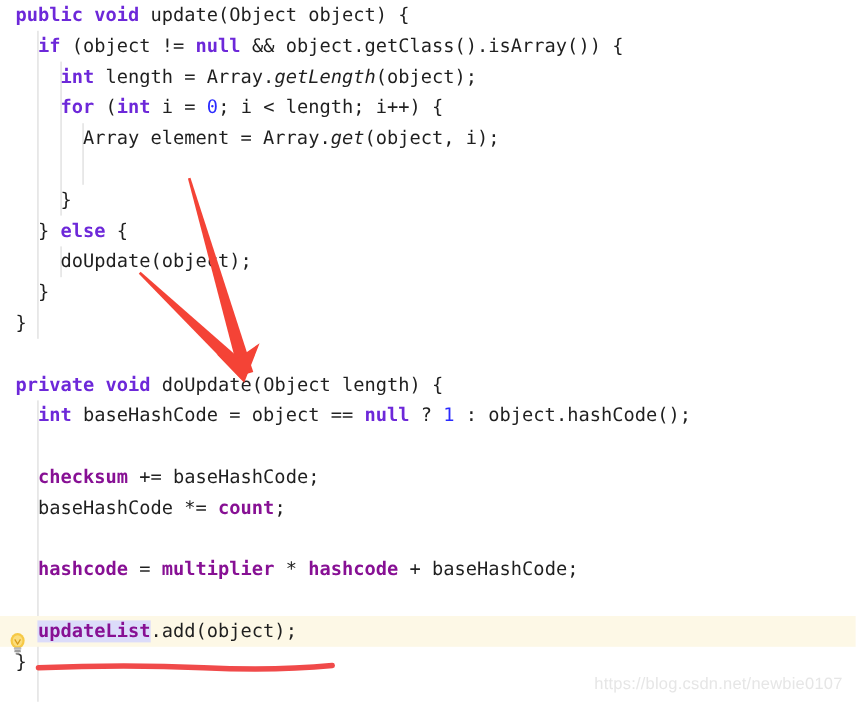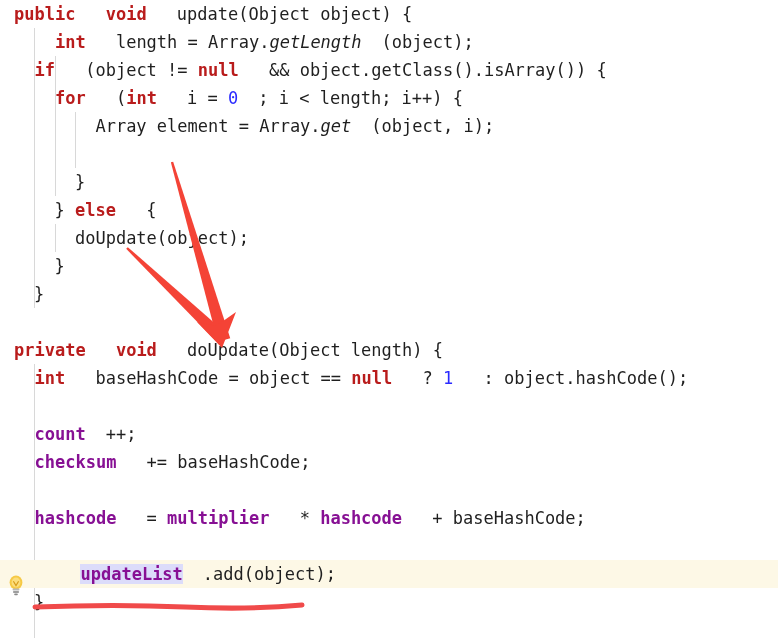--- a/index.html
+++ b/index.html
@@ -38,26 +38,26 @@
     color: #1f1f1f;
     padding-left: 14px;
     box-sizing: border-box;
   }
 
   .code-line.caret-line {
     background: #fdf8e6;
   }
 
   
-  .tok-kw   { color: #b91c1c; font-weight: bold; }
+  .tok-kw   { color: #6d28d9; font-weight: bold; }
   .tok-num  { color: #2a2aff; }
   .tok-fld  { color: #871094; font-weight: bold; }
   .tok-ital { font-style: italic; color: #1f1f1f; }
-  .tok-pln  { color: #1f1f1f; margin-left: 20px; }
-  .tok-hl   { background: #dcdcfa; margin-left: 46px; }
+  .tok-pln  { color: #1f1f1f; }
+  .tok-hl   { background: #dcdcfa; }
 
   
   #indent-guides {
     position: absolute;
     inset: 0;
     z-index: 1;
     pointer-events: none;
   }
   .indent-guide {
     position: absolute;
@@ -104,36 +104,36 @@
   <div id="indent-guides">
       <div class="indent-guide" style="left: 34.4px; top: 28px; height: 280px; background: rgb(216, 216, 216);"></div>
       <div class="indent-guide" style="left: 54.8px; top: 56px; height: 140px; background: rgb(216, 216, 216);"></div>
       <div class="indent-guide" style="left: 75.2px; top: 112px; height: 56px; background: rgb(216, 216, 216);"></div>
       <div class="indent-guide" style="left: 54.8px; top: 224px; height: 28px; background: rgb(216, 216, 216);"></div>
       <div class="indent-guide" style="left: 34.4px; top: 364px; height: 280px; background: rgb(216, 216, 216);"></div>
     </div>
 
   <div id="code-surface">
       <div class="code-line"><span></span><span class="tok-kw">public</span><span class="tok-pln"> </span><span class="tok-kw">void</span><span class="tok-pln"> update(Object object) {</span></div>
+      <div class="code-line"><span>  </span><span class="tok-kw">if</span><span class="tok-pln"> (object != </span><span class="tok-kw">null</span><span class="tok-pln"> &amp;&amp; object.getClass().isArray()) {</span></div>
       <div class="code-line"><span>    </span><span class="tok-kw">int</span><span class="tok-pln"> length = Array.</span><span class="tok-ital">getLength</span><span class="tok-pln">(object);</span></div>
-      <div class="code-line"><span>  </span><span class="tok-kw">if</span><span class="tok-pln"> (object != </span><span class="tok-kw">null</span><span class="tok-pln"> &amp;&amp; object.getClass().isArray()) {</span></div>
       <div class="code-line"><span>    </span><span class="tok-kw">for</span><span class="tok-pln"> (</span><span class="tok-kw">int</span><span class="tok-pln"> i = </span><span class="tok-num">0</span><span class="tok-pln">; i &lt; length; i++) {</span></div>
       <div class="code-line"><span>      </span><span class="tok-pln">Array element = Array.</span><span class="tok-ital">get</span><span class="tok-pln">(object, i);</span></div>
       <div class="code-line"><span>      </span></div>
       <div class="code-line"><span>    </span><span class="tok-pln">}</span></div>
       <div class="code-line"><span>  </span><span class="tok-pln">} </span><span class="tok-kw">else</span><span class="tok-pln"> {</span></div>
       <div class="code-line"><span>    </span><span class="tok-pln">doUpdate(object);</span></div>
       <div class="code-line"><span>  </span><span class="tok-pln">}</span></div>
       <div class="code-line"><span></span><span class="tok-pln">}</span></div>
       <div class="code-line"><span></span></div>
       <div class="code-line"><span></span><span class="tok-kw">private</span><span class="tok-pln"> </span><span class="tok-kw">void</span><span class="tok-pln"> doUpdate(Object length) {</span></div>
       <div class="code-line"><span>  </span><span class="tok-kw">int</span><span class="tok-pln"> baseHashCode = object == </span><span class="tok-kw">null</span><span class="tok-pln"> ? </span><span class="tok-num">1</span><span class="tok-pln"> : object.hashCode();</span></div>
       <div class="code-line"><span></span></div>
-      <div class="code-line"><span>  </span><span class="tok-fld">count</span><span class="tok-pln">++;</span></div>
       <div class="code-line"><span>  </span><span class="tok-fld">checksum</span><span class="tok-pln"> += baseHashCode;</span></div>
+      <div class="code-line"><span>  </span><span class="tok-pln">baseHashCode *= </span><span class="tok-fld">count</span><span class="tok-pln">;</span></div>
       <div class="code-line"><span></span></div>
       <div class="code-line"><span>  </span><span class="tok-fld">hashcode</span><span class="tok-pln"> = </span><span class="tok-fld">multiplier</span><span class="tok-pln"> * </span><span class="tok-fld">hashcode</span><span class="tok-pln"> + baseHashCode;</span></div>
       <div class="code-line"><span></span></div>
       <div class="code-line caret-line"><span>  </span><span class="tok-fld tok-hl">updateList</span><span class="tok-pln">.add(object);</span></div>
       <div class="code-line"><span></span><span class="tok-pln">}</span></div>
     </div>
 
   <div id="bulb">
     <svg viewBox="0 0 20 22" width="20" height="22" aria-hidden="true">
       <ellipse cx="10" cy="8.5" rx="6.4" ry="7" fill="#f6c945"></ellipse>
@@ -149,13 +149,14 @@
     <g id="arrow-group">
         <path d="M170.848145059732,162.33649694884232 L217.760785740215,341.82269180622933 L230.239214259785,338.17730819377067 L173.151854940268,161.66350305115768 Z" fill="#f44336"></path>
         <path d="M126.17420861901299,248.870671347345 L219.52696335298702,344.71613646478545 L228.47303664701298,335.28386353521455 L127.82579138098701,247.129328652655 Z" fill="#f44336"></path>
         <path d="M222,348 L197,322 L216,326 L236,312 Z" fill="#f44336"></path>
       </g>
     <g id="underline-group">
         <path d="M35,607 Q115,604 185,607 Q250,610 302,605" fill="none" stroke="#f04a4a" stroke-width="5" stroke-linecap="round"></path>
       </g>
   </svg>
 
+  <div id="watermark">https://blog.csdn.net/newbie0107</div>
 </div>
 
 </body></html>

